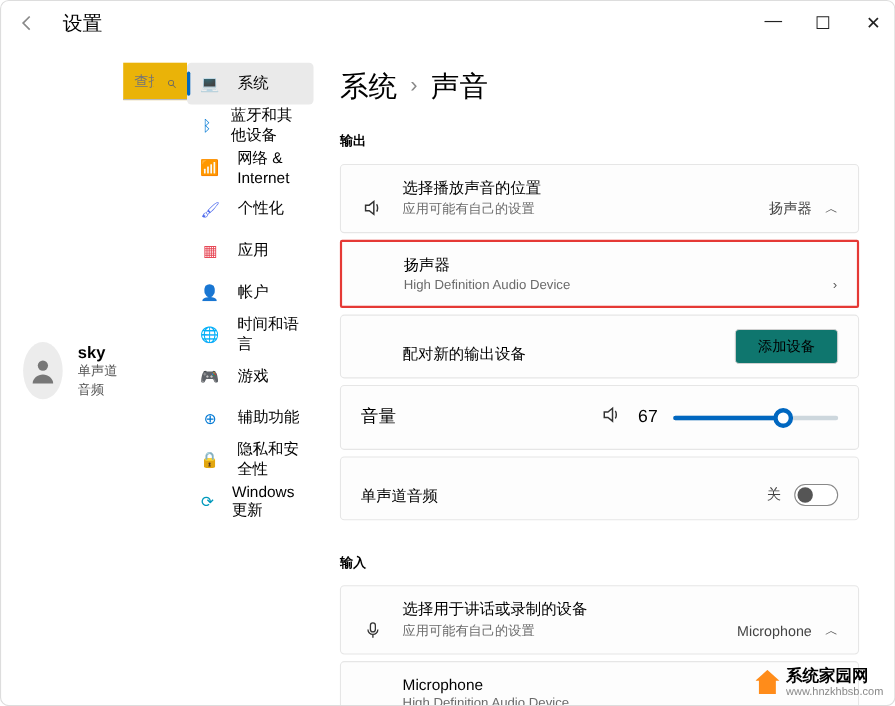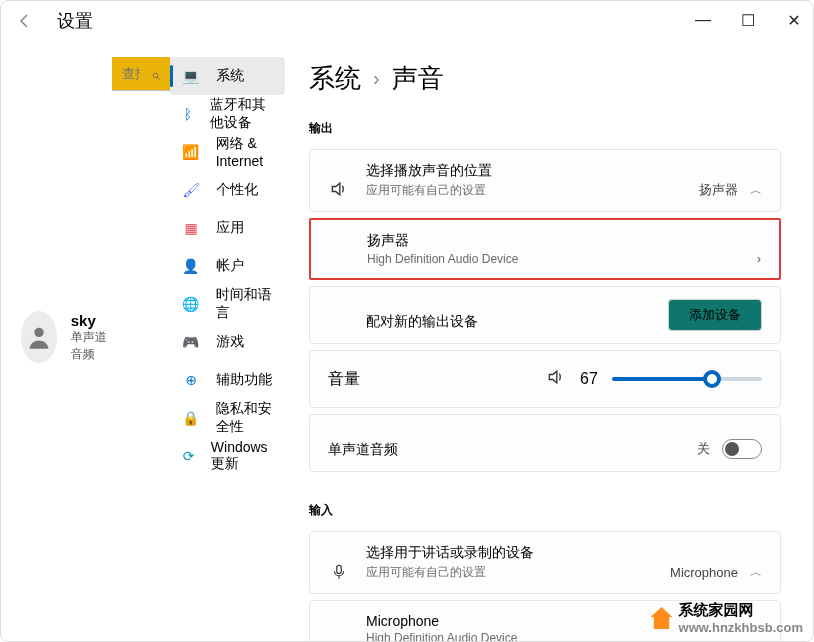--- a/index.html
+++ b/index.html
@@ -38,21 +38,21 @@
 .highlight{border:2px solid #e53935;border-radius:2px}
 .addbtn{border:1px solid #d0d0d0;background:#0f766e;padding:6px 20px;border-radius:4px;font-size:13px;cursor:pointer}
 .volume-row{display:flex;align-items:center;padding:16px 18px;gap:14px}
 .slider{flex:1;height:4px;background:#cdd7dd;border-radius:2px;position:relative}
 .slider .fill{position:absolute;left:0;top:0;bottom:0;width:67%;background:#0067c0;border-radius:2px}
 .slider .thumb{position:absolute;left:67%;top:50%;width:18px;height:18px;border-radius:50%;background:#fff;border:4px solid #0067c0;transform:translate(-50%,-50%)}
 .toggle{width:40px;height:20px;border-radius:10px;background:#fff;border:1px solid #888;position:relative}
 .toggle::after{content:"";position:absolute;left:2px;top:2px;width:14px;height:14px;border-radius:50%;background:#555}
 .watermark{position:absolute;right:10px;bottom:6px;display:flex;align-items:center;gap:6px;font-size:15px;font-weight:700}
 .watermark .house{width:22px;height:22px;background:#ff8c1a;clip-path:polygon(50% 0,100% 45%,85% 45%,85% 100%,15% 100%,15% 45%,0 45%)}
-.watermark .sub{font-size:13px;color:#888;font-weight:700;display:block}
+.watermark .sub{font-size:10px;color:#888;font-weight:400;display:block}
 .chev{font-size:12px;color:#555}
 </style>
 </head>
 <body>
 
 <div class="titlebar">
   <div class="back-btn">
     <svg width="16" height="16" viewBox="0 0 16 16">
         <path d="M10 2L4 8l6 6" stroke="#888" stroke-width="1.5" fill="none"></path>
       </svg>

